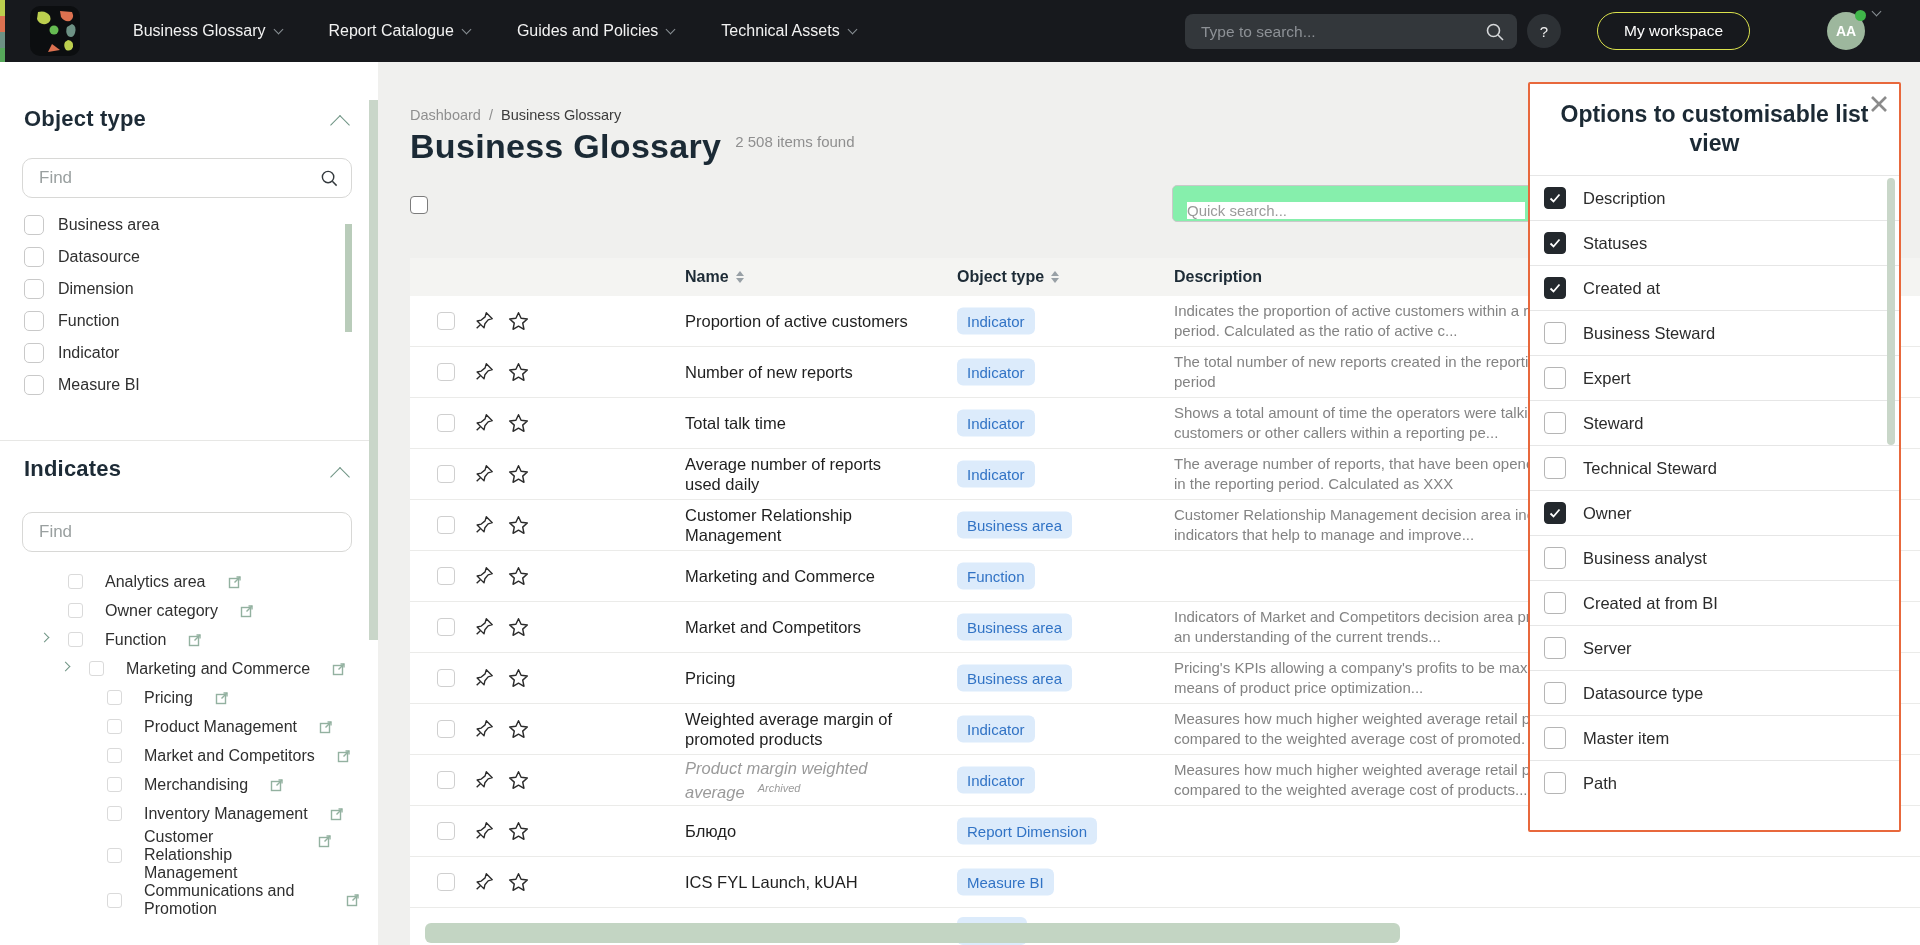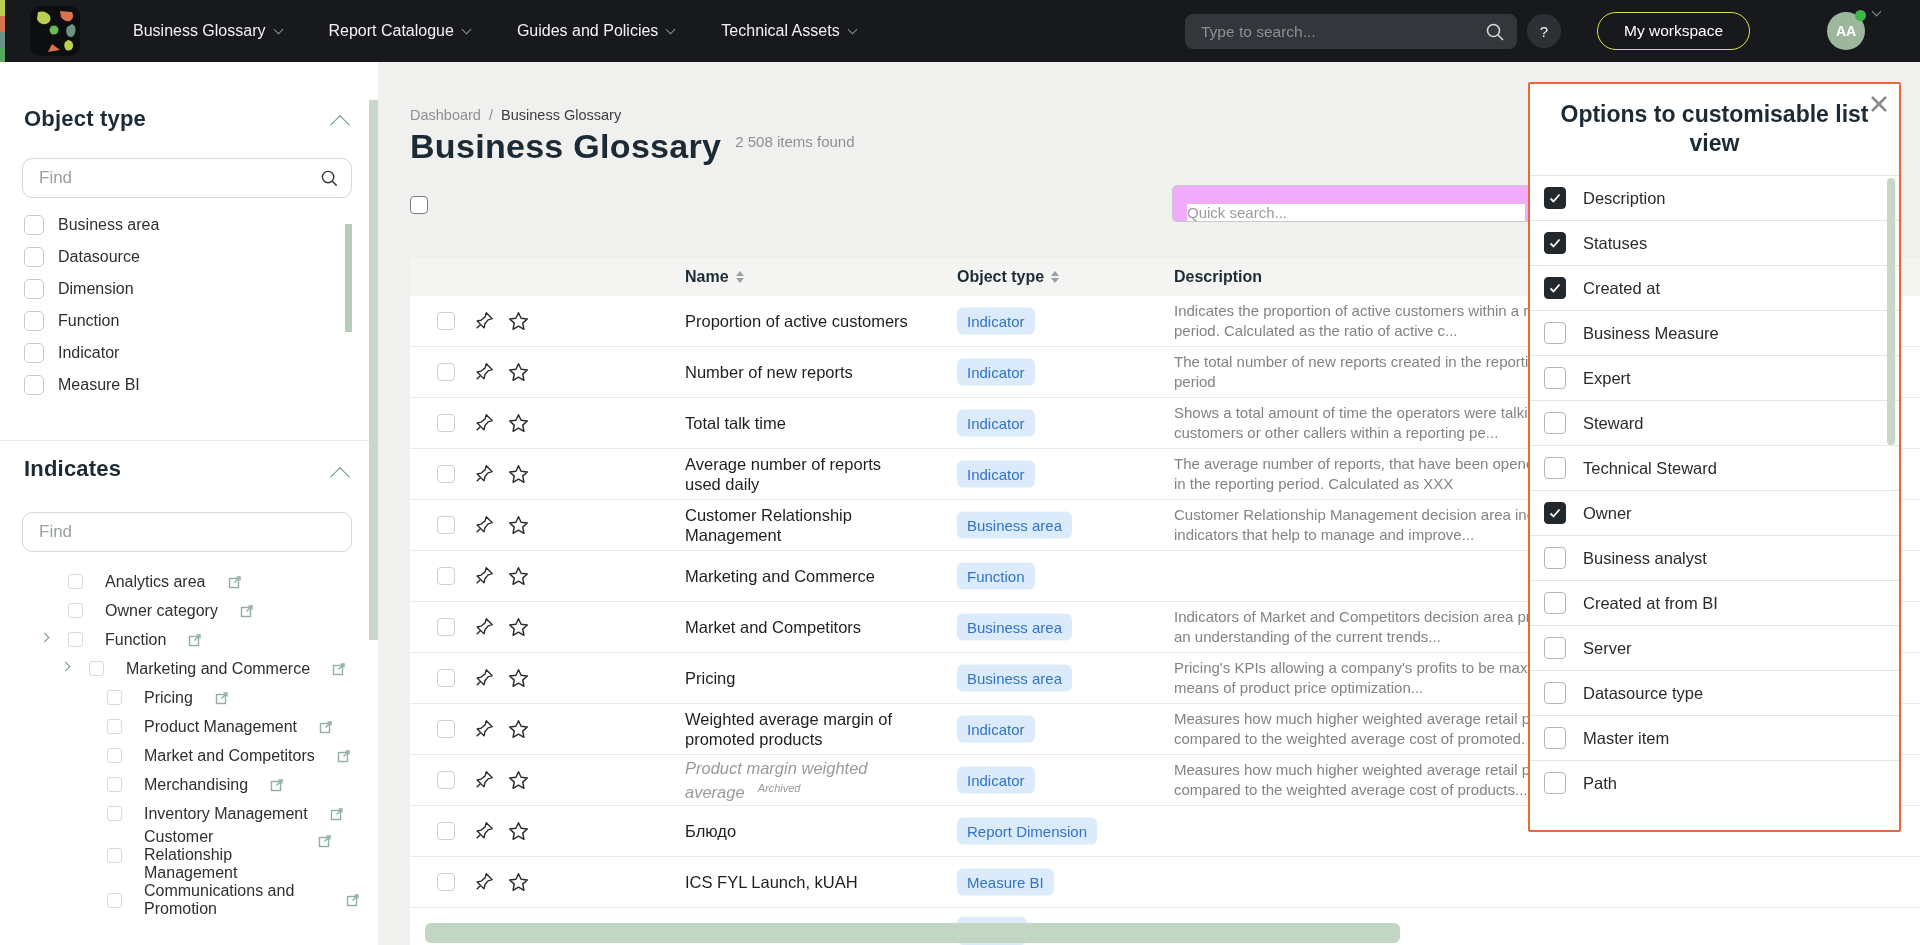--- a/index.html
+++ b/index.html
@@ -54,21 +54,21 @@
   .ext-icon { margin-left:8px; flex:0 0 auto; }
 
   
   .main { position:absolute; left:378px; top:62px; right:0; bottom:0; background:#f0f0ee; z-index:1;border-radius:31px; }
   .breadcrumb { position:absolute; left:32px; top:45px; font-size:14.5px; color:#8f8f8f; }
   .breadcrumb .current { color:#3c3c3c; }
   .page-title-row { position:absolute; left:32px; top:65px; display:flex; align-items:flex-start; gap:14px; }
   .page-title { font-size:34px; font-weight:bold; color:#1b2a35; letter-spacing:0.3px; }
   .items-found { font-size:15px; color:#8f8f8f; margin-top:6px; }
   .toolbar-cbx { position:absolute; left:32px; top:134px; width:18px; height:18px; border:1.5px solid #7c7c7c; border-radius:4px; background:#fff; cursor:pointer; }
-  .quick-search { position:absolute; left:794px; top:123px; width:368px; height:37px; background:#f0abfc; border:1px solid #c9c9c9; border-radius:5px; display:flex; align-items:flex-end; padding:0 14px; }
+  .quick-search { position:absolute; left:794px; top:123px; width:368px; height:37px; background:#86efac; border:1px solid #c9c9c9; border-radius:5px; display:flex; align-items:flex-start; padding:16px 14px; }
   .quick-search input { flex:1; border:none; outline:none; font-size:15px; font-family:inherit; color:#333; }
   .quick-search input::placeholder { color:#9a9a9a; }
 
   .table { position:absolute; left:32px; top:196px; right:0; }
   .thead { height:38px; background:#f4f4f2; position:relative; }
   .th { position:absolute; top:0; height:38px; display:flex; align-items:center; gap:7px; font-size:16px; font-weight:bold; color:#1d2b36; }
   .th.name { left:275px; } .th.otype { left:547px; } .th.desc { left:764px; }
   .sort-ic { display:flex; flex-direction:column; gap:2px; }
   .sort-ic i { display:block; width:0; height:0; border-left:4px solid transparent; border-right:4px solid transparent; }
   .sort-ic .up { border-bottom:5px solid #98a0a6; } .sort-ic .dn { border-top:5px solid #98a0a6; }
@@ -618,21 +618,21 @@
       <svg width="14" height="14" viewBox="0 0 14 14">
               <polyline points="2.5,7.5 5.5,10.5 11.5,3.5" fill="none" stroke="#ffffff" stroke-width="1.8"></polyline>
             </svg>
     </span>
     <span class="opt-label">Created at</span>
   </div>
         <div class="opt-row">
     <span class="opt-cbx">
       
     </span>
-    <span class="opt-label">Business Measure</span>
+    <span class="opt-label">Business Steward</span>
   </div>
         <div class="opt-row">
     <span class="opt-cbx">
       
     </span>
     <span class="opt-label">Expert</span>
   </div>
         <div class="opt-row">
     <span class="opt-cbx">
       

